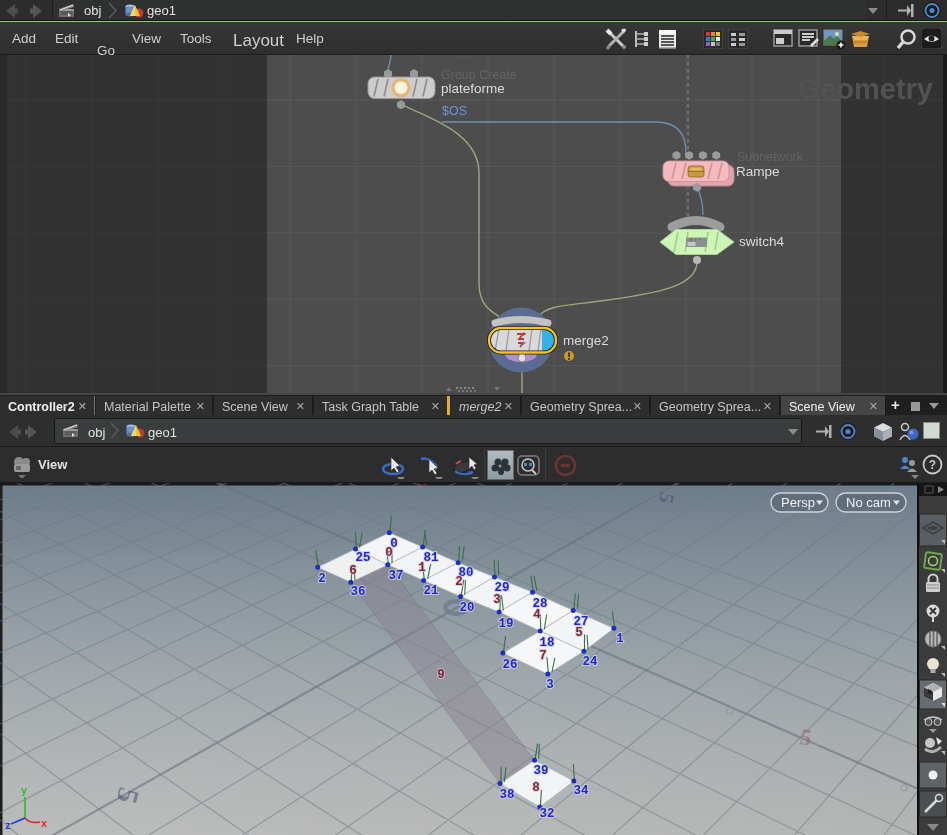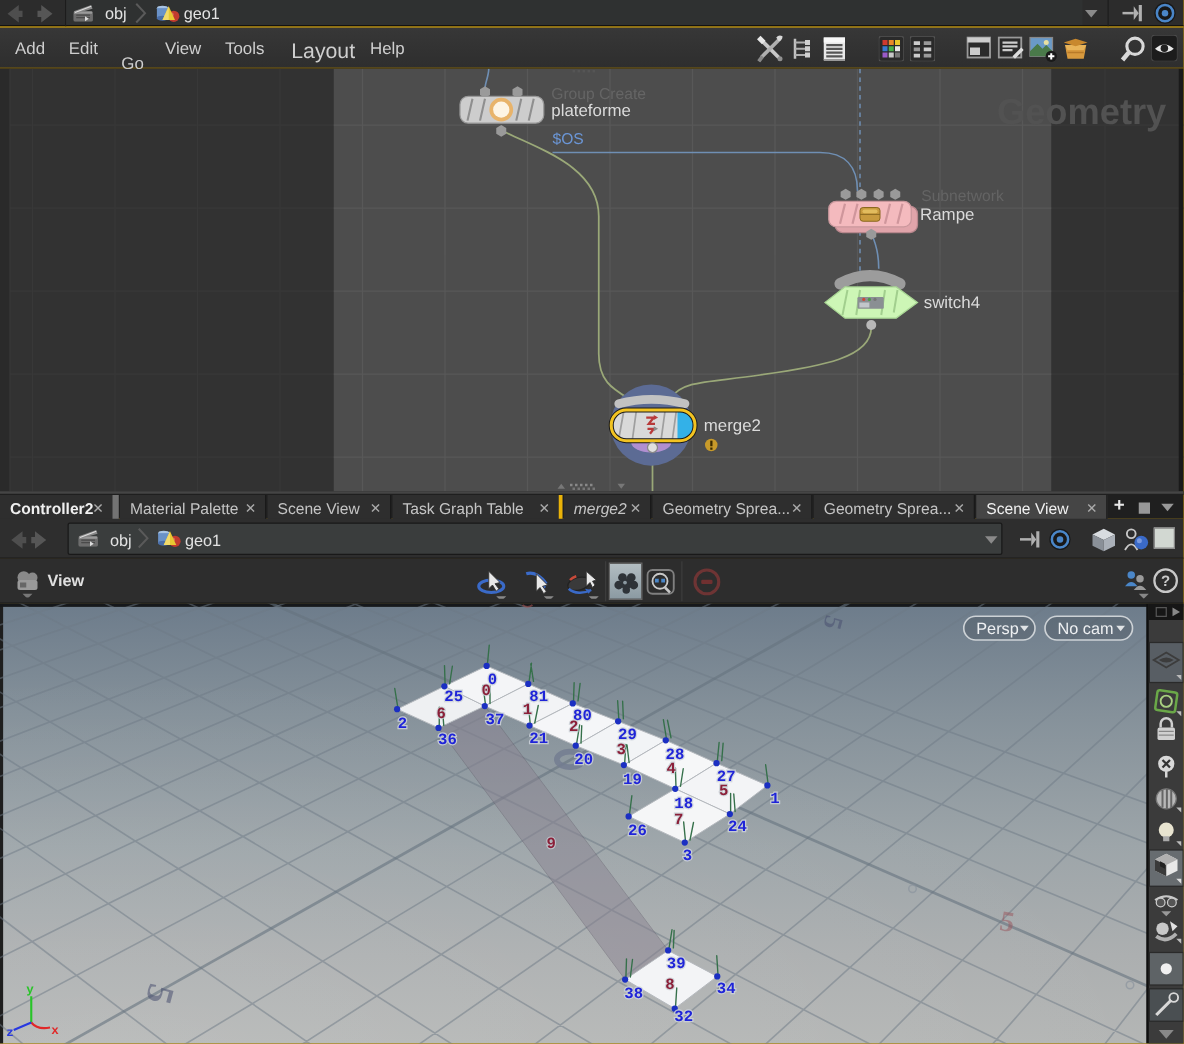--- a/index.html
+++ b/index.html
@@ -250,21 +250,21 @@
       <rect x="470" y="335" width="2" height="2" fill="#777"></rect>
       <rect x="472" y="332" width="2" height="2" fill="#888"></rect>
       <rect x="474" y="335" width="2" height="2" fill="#777"></rect>
       <rect x="458" y="1" width="2" height="2" fill="#555"></rect>
       <rect x="462" y="1" width="2" height="2" fill="#555"></rect>
       <rect x="466" y="1" width="2" height="2" fill="#555"></rect>
       <rect x="470" y="1" width="2" height="2" fill="#555"></rect>
       <rect x="474" y="1" width="2" height="2" fill="#555"></rect>
     </svg>
     <div class="abs" style="left:0;top:393px;width:947px;height:22px;background:#1f1f1f;border-top:2px solid #454545;">
-      <div class="abs" style="left:0px;top:1px;width:95px;height:21px;background:#2e2e2e;border-right:5px solid #737373;">
+      <div class="abs" style="left:0px;top:1px;width:95px;height:21px;background:#2e2e2e;border-right:1px solid #737373;">
         <div class="abs txt" style="left:8px;top:4px;font-size:12.5px;font-weight:bold;font-style:normal;color:#f0f0f0;">Controller2</div>
         <div class="abs" style="right:7px;top:4px;font-size:11px;color:#aaa;">✕</div>
       </div>
       <div class="abs" style="left:96px;top:1px;width:117px;height:20px;background:#2e2e2e;border-right:1px solid #191919;">
         <div class="abs txt" style="left:8px;top:4px;font-size:12.5px;font-weight:normal;font-style:normal;color:#c4c4c4;">Material Palette</div>
         <div class="abs" style="right:7px;top:4px;font-size:11px;color:#aaa;">✕</div>
       </div>
       <div class="abs" style="left:214px;top:1px;width:99px;height:21px;background:#2e2e2e;border-right:1px solid #191919;">
         <div class="abs txt" style="left:8px;top:4px;font-size:12.5px;font-weight:normal;font-style:normal;color:#c4c4c4;">Scene View</div>
         <div class="abs" style="right:7px;top:4px;font-size:11px;color:#aaa;">✕</div>

